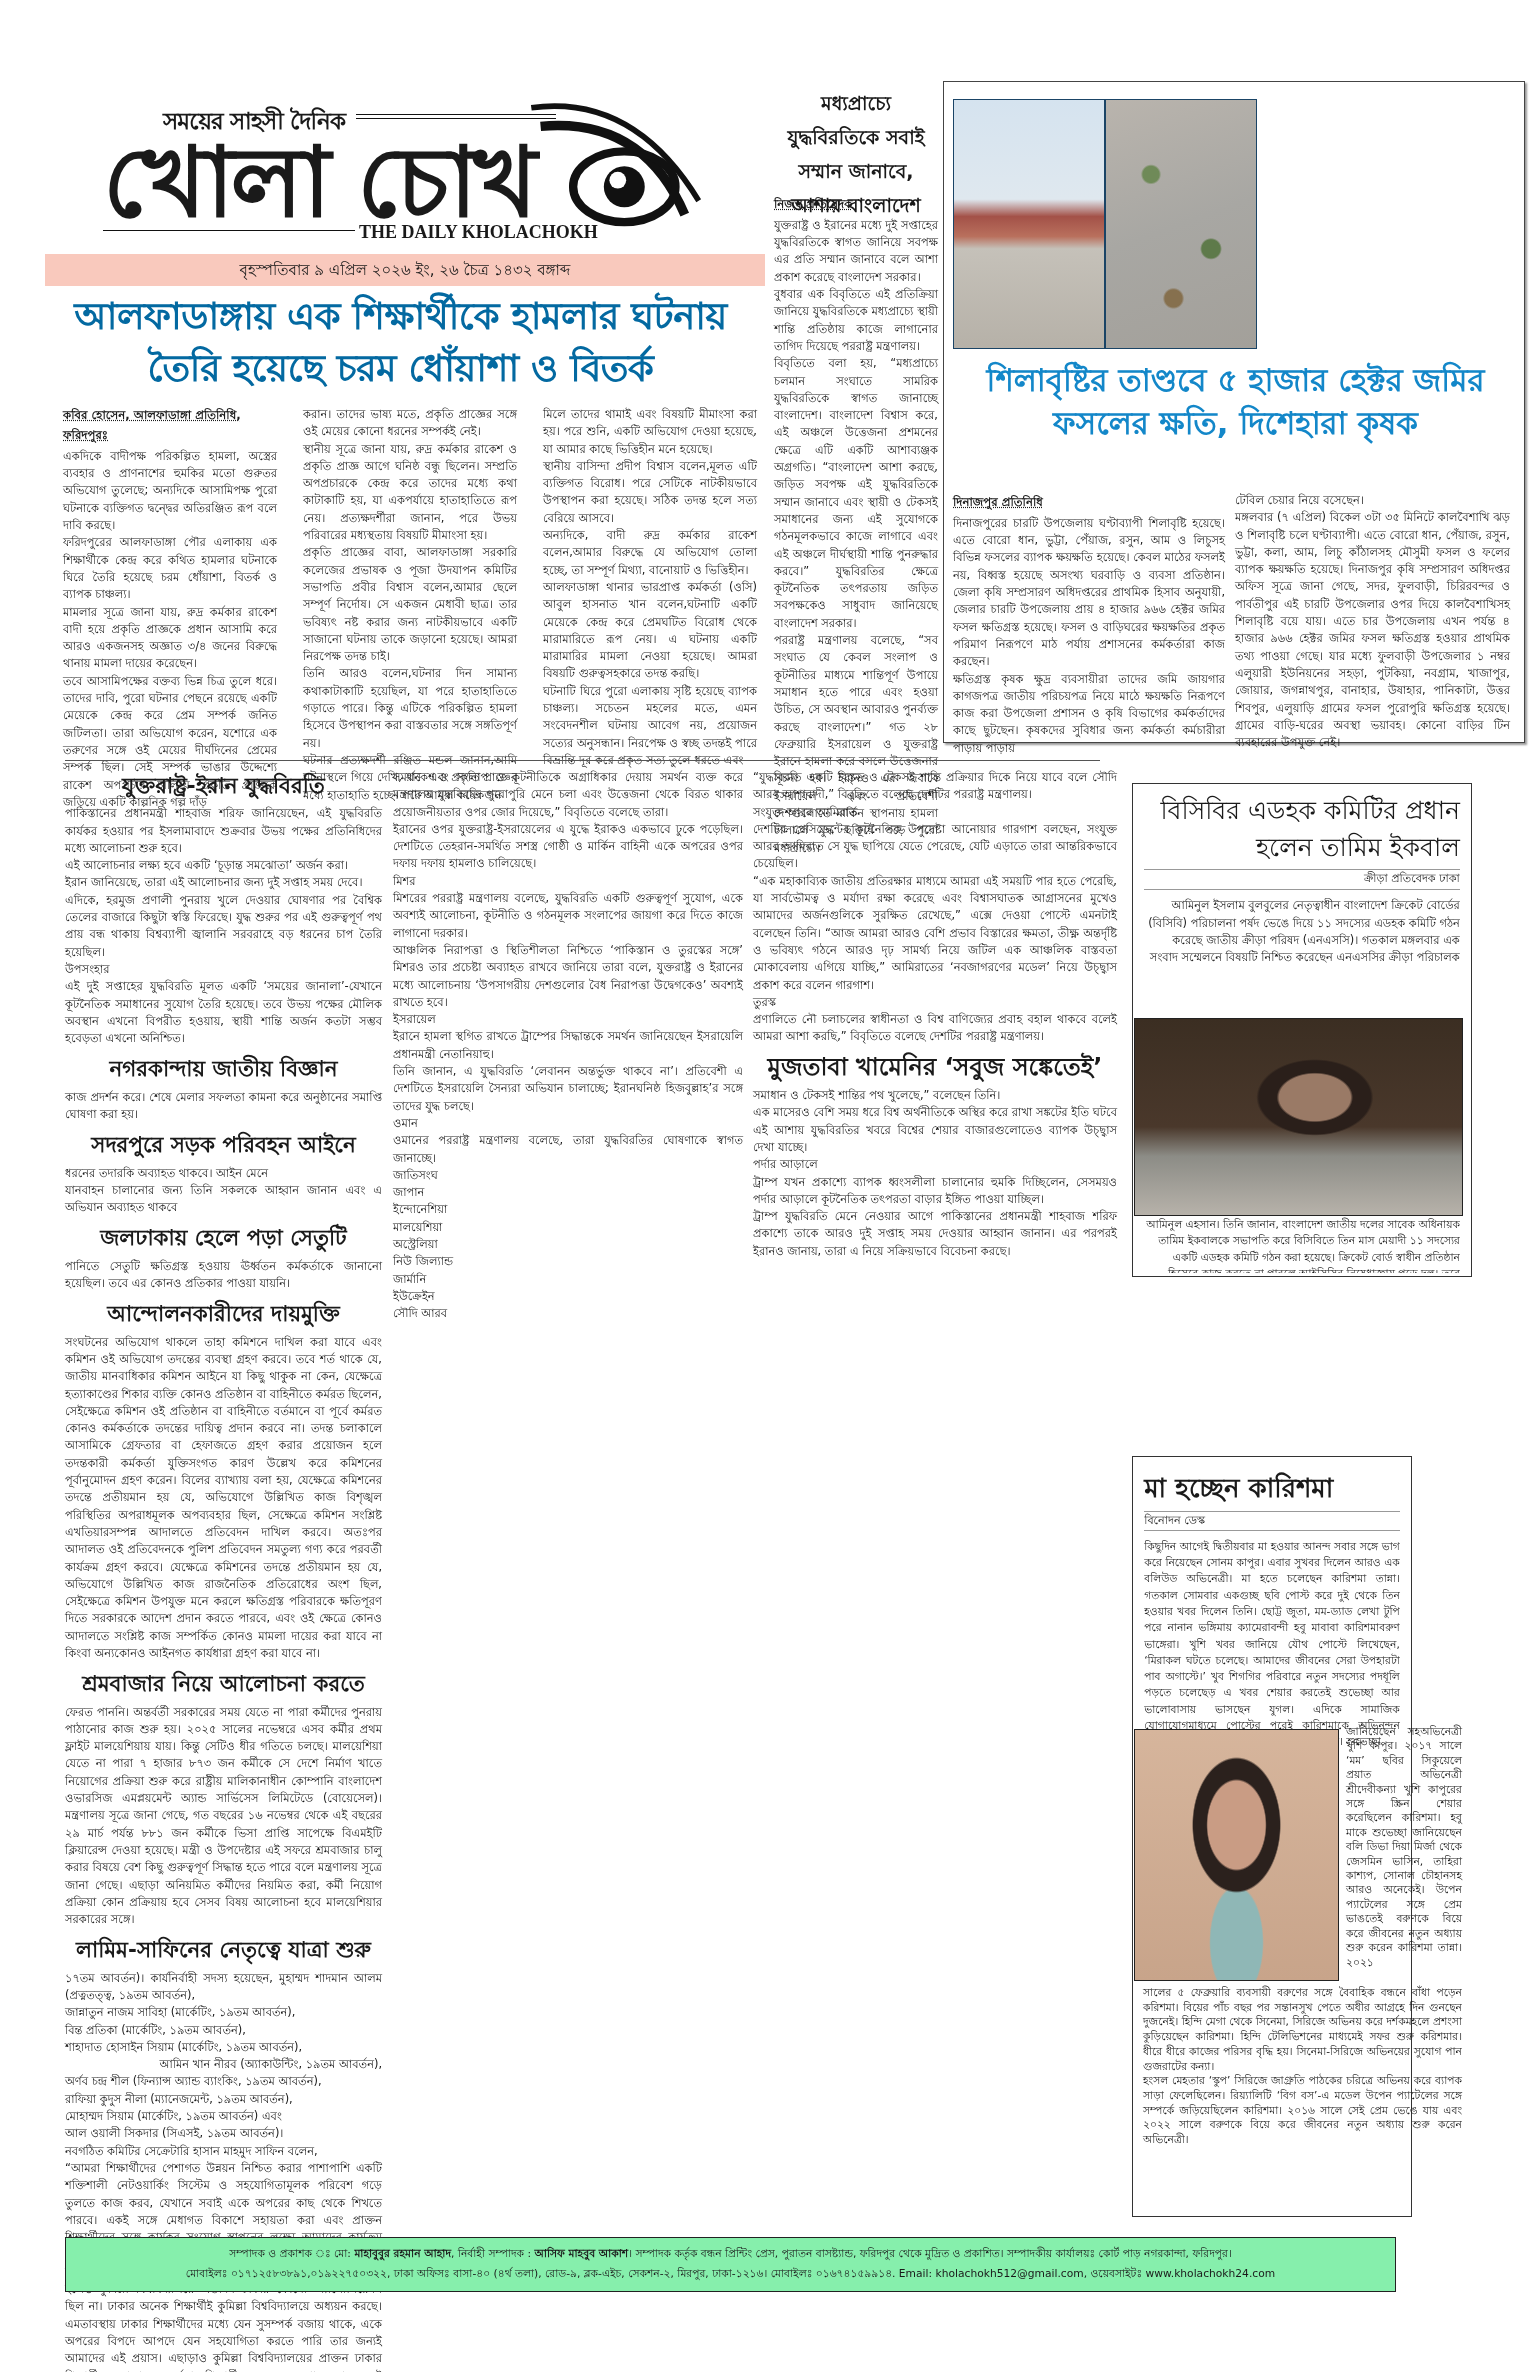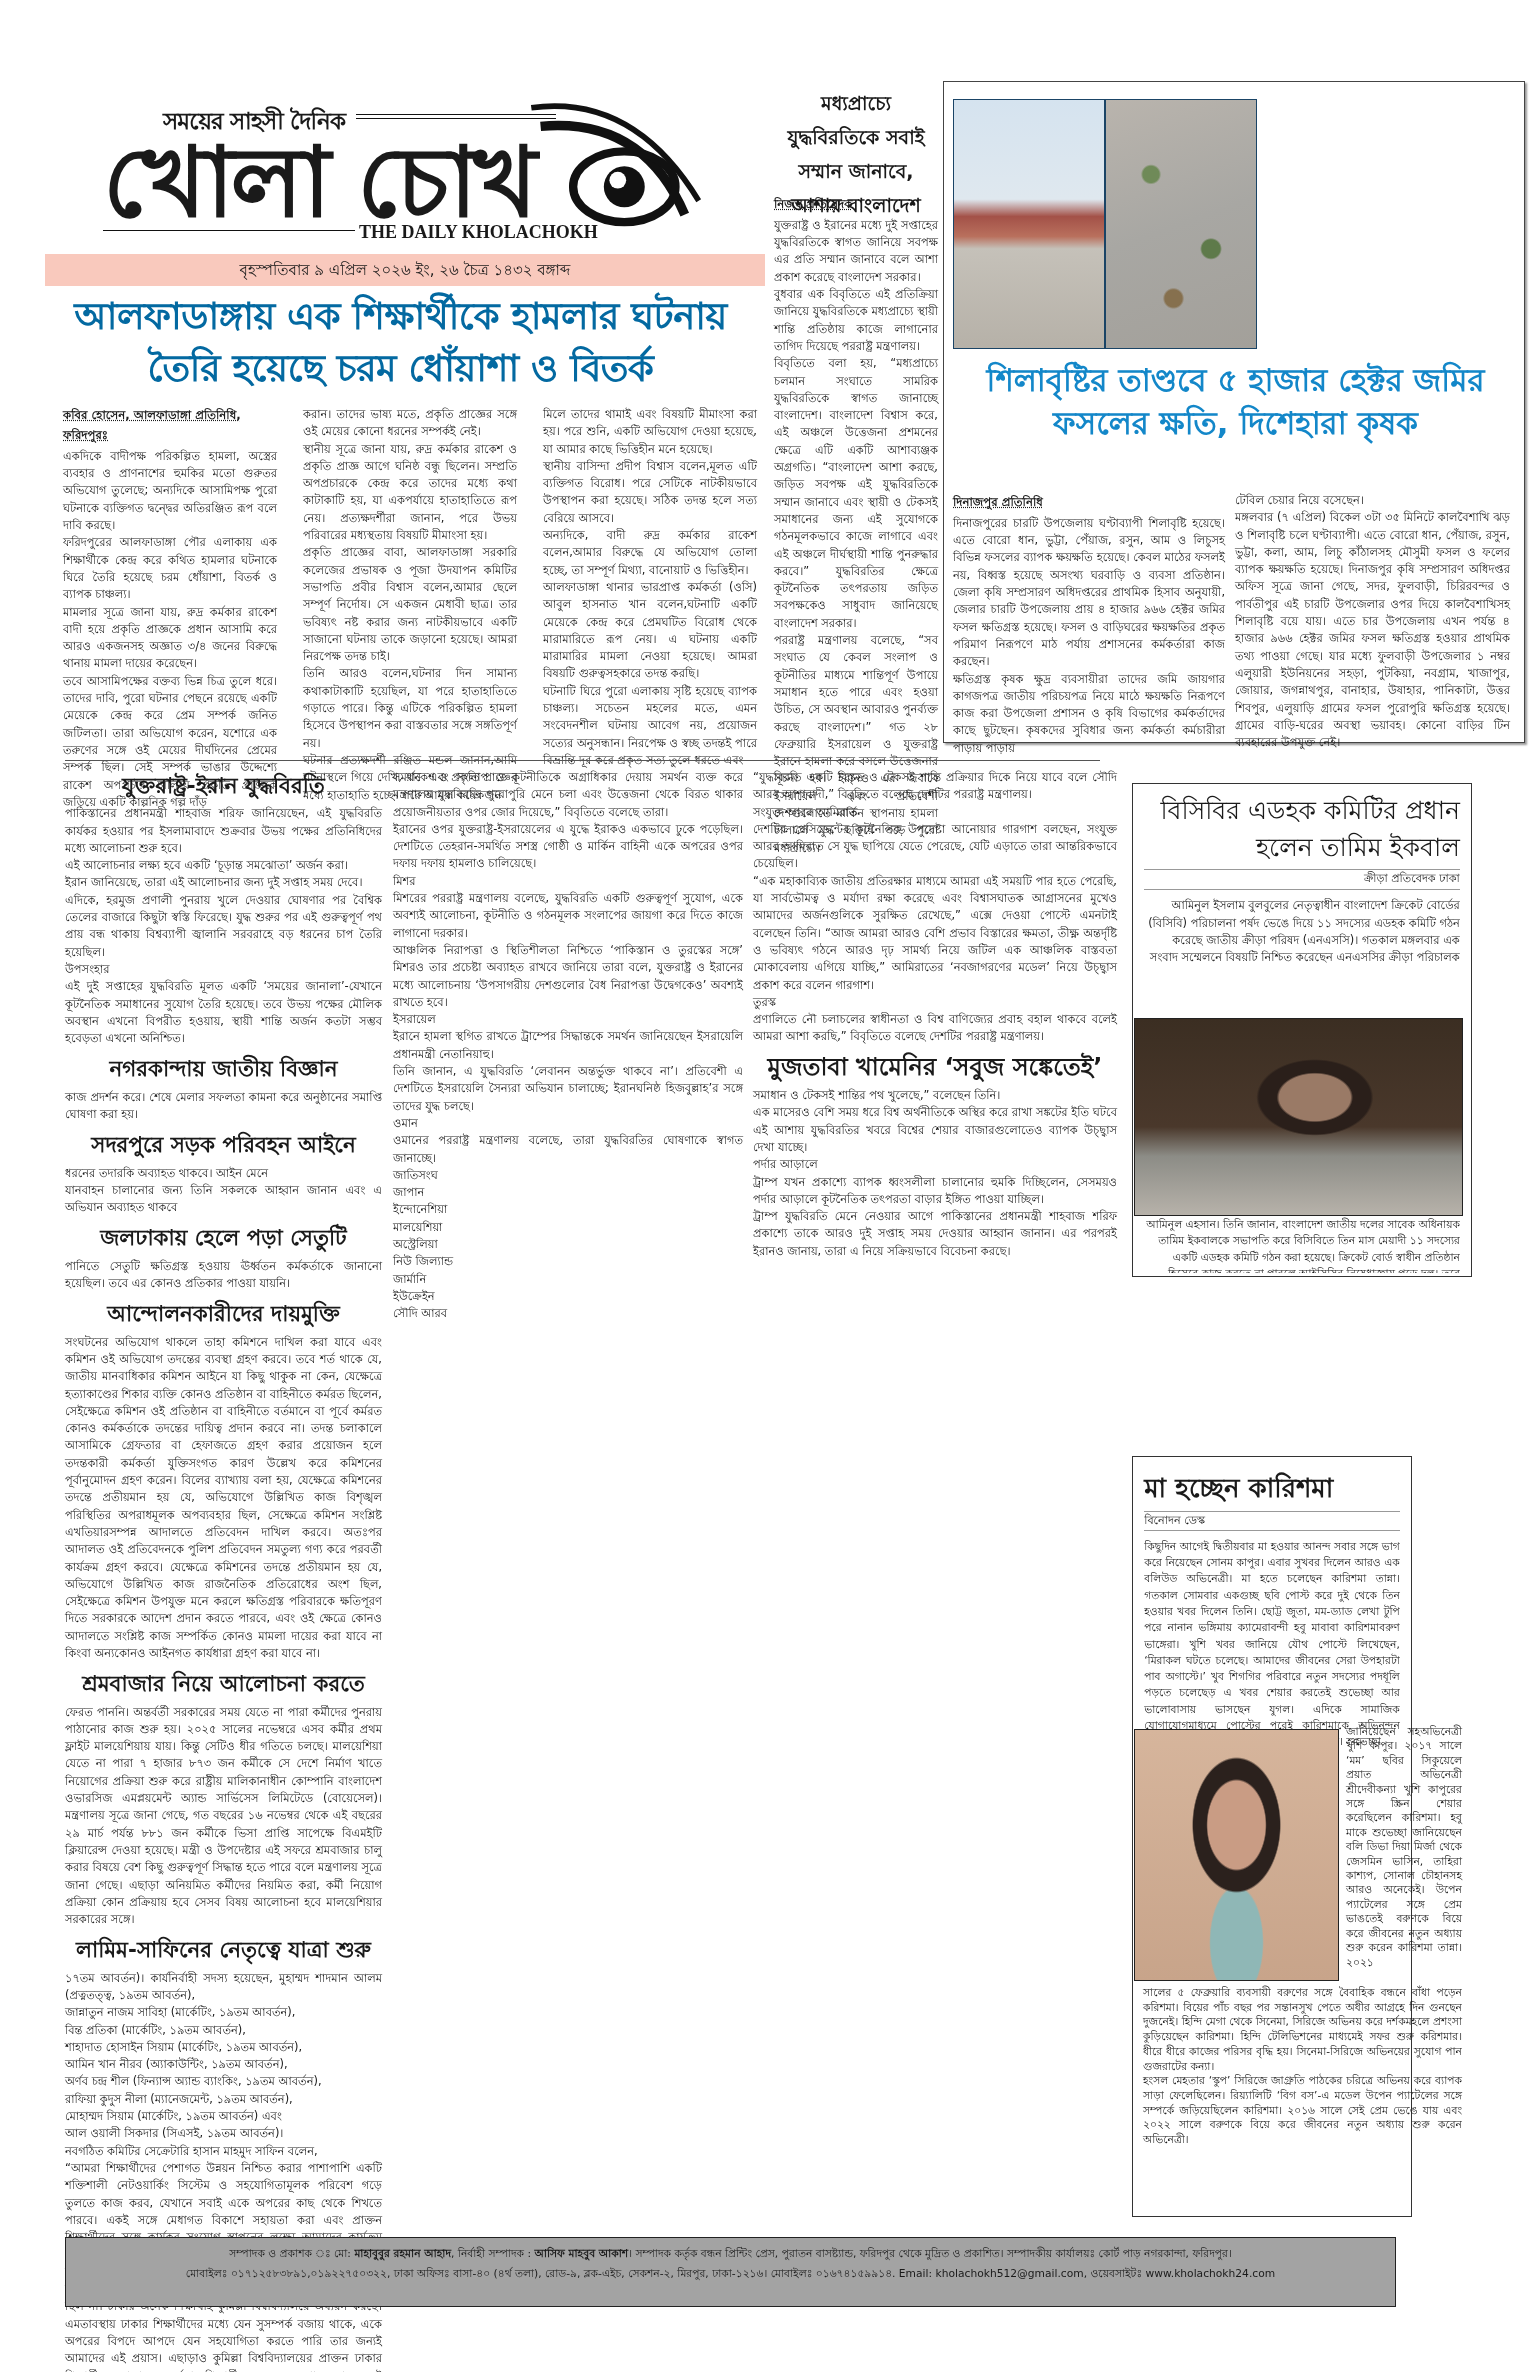--- a/index.html
+++ b/index.html
@@ -49,21 +49,21 @@
   .bcb-head { text-align: right; font-size: 25px; line-height: 37px; margin: 7.5px 11.2px 0 0; font-weight: normal; }
   .bcb-photo { left: 1134px; top: 1018px; width: 329px; height: 198px; border: 0.9px solid #222;
     background: radial-gradient(ellipse at 55% 40%, #9a7a66 0 14%, #2a1f1a 15% 22%, transparent 23%),
                 linear-gradient(180deg, #3b2e22 0%, #4a382b 55%, #8c8c86 70%, #b7b2aa 100%); }
   .kar-box { left: 1132px; top: 1456px; width: 280px; height: 761px; border: 1.4px solid #333; }
   .kar-photo { left: 1134px; top: 1729px; width: 205px; height: 252px; border: 0.9px solid #222;
     background: radial-gradient(ellipse at 50% 38%, #c99c84 0 20%, #2b211d 21% 30%, transparent 31%),
                 radial-gradient(ellipse at 50% 85%, #8fb7b6 0 18%, transparent 19%),
                 linear-gradient(180deg, #d6b59c, #c8a48a); }
 
-  .footer { left: 65px; top: 2237px; width: 1331px; height: 70px; background: #a3a3a3; border: 1.4px solid #222; text-align: center; font-size: 10.7px; line-height: 20.5px; padding-top: 5.6px; }
+  .footer { left: 65px; top: 2237px; width: 1331px; height: 55px; background: #86efac; border: 1.4px solid #222; text-align: center; font-size: 10.7px; line-height: 20.5px; padding-top: 5.6px; }
   .footer b { font-weight: bold; }
 </style>
 </head>
 <body>
 
 <div class="abs mast-tag">সময়ের সাহসী দৈনিক</div>
 <div class="abs mast-line"></div>
 <div class="abs mast-title">খোলা চোখ</div>
 <svg class="abs eye" viewBox="0 0 200 140">
   <path d="M10 10 Q120 -5 190 110" stroke="#111" stroke-width="6" fill="none"></path>
@@ -153,21 +153,21 @@
   <p>সংঘটনের অভিযোগ থাকলে তাহা কমিশনে দাখিল করা যাবে এবং কমিশন ওই অভিযোগ তদন্তের ব্যবস্থা গ্রহণ করবে। তবে শর্ত থাকে যে, জাতীয় মানবাধিকার কমিশন আইনে যা কিছু থাকুক না কেন, যেক্ষেত্রে হত্যাকাণ্ডের শিকার ব্যক্তি কোনও প্রতিষ্ঠান বা বাহিনীতে কর্মরত ছিলেন, সেইক্ষেত্রে কমিশন ওই প্রতিষ্ঠান বা বাহিনীতে বর্তমানে বা পূর্বে কর্মরত কোনও কর্মকর্তাকে তদন্তের দায়িত্ব প্রদান করবে না। তদন্ত চলাকালে আসামিকে গ্রেফতার বা হেফাজতে গ্রহণ করার প্রয়োজন হলে তদন্তকারী কর্মকর্তা যুক্তিসংগত কারণ উল্লেখ করে কমিশনের পূর্বানুমোদন গ্রহণ করেন। বিলের ব্যাখ্যায় বলা হয়, যেক্ষেত্রে কমিশনের তদন্তে প্রতীয়মান হয় যে, অভিযোগে উল্লিখিত কাজ বিশৃঙ্খল পরিস্থিতির অপরাধমূলক অপব্যবহার ছিল, সেক্ষেত্রে কমিশন সংশ্লিষ্ট এখতিয়ারসম্পন্ন আদালতে প্রতিবেদন দাখিল করবে। অতঃপর আদালত ওই প্রতিবেদনকে পুলিশ প্রতিবেদন সমতুল্য গণ্য করে পরবর্তী কার্যক্রম গ্রহণ করবে। যেক্ষেত্রে কমিশনের তদন্তে প্রতীয়মান হয় যে, অভিযোগে উল্লিখিত কাজ রাজনৈতিক প্রতিরোধের অংশ ছিল, সেইক্ষেত্রে কমিশন উপযুক্ত মনে করলে ক্ষতিগ্রস্ত পরিবারকে ক্ষতিপূরণ দিতে সরকারকে আদেশ প্রদান করতে পারবে, এবং ওই ক্ষেত্রে কোনও আদালতে সংশ্লিষ্ট কাজ সম্পর্কিত কোনও মামলা দায়ের করা যাবে না কিংবা অন্যকোনও আইনগত কার্যধারা গ্রহণ করা যাবে না।</p>
 
   <div class="sec-head">শ্রমবাজার নিয়ে আলোচনা করতে</div>
   <p>ফেরত পাননি। অন্তর্বর্তী সরকারের সময় যেতে না পারা কর্মীদের পুনরায় পাঠানোর কাজ শুরু হয়। ২০২৫ সালের নভেম্বরে এসব কর্মীর প্রথম ফ্লাইট মালয়েশিয়ায় যায়। কিন্তু সেটিও ধীর গতিতে চলছে। মালয়েশিয়া যেতে না পারা ৭ হাজার ৮৭৩ জন কর্মীকে সে দেশে নির্মাণ খাতে নিয়োগের প্রক্রিয়া শুরু করে রাষ্ট্রীয় মালিকানাধীন কোম্পানি বাংলাদেশ ওভারসিজ এমপ্লয়মেন্ট অ্যান্ড সার্ভিসেস লিমিটেডে (বোয়েসেল)। মন্ত্রণালয় সূত্রে জানা গেছে, গত বছরের ১৬ নভেম্বর থেকে এই বছরের ২৯ মার্চ পর্যন্ত ৮৮১ জন কর্মীকে ভিসা প্রাপ্তি সাপেক্ষে বিএমইটি ক্লিয়ারেন্স দেওয়া হয়েছে। মন্ত্রী ও উপদেষ্টার এই সফরে শ্রমবাজার চালু করার বিষয়ে বেশ কিছু গুরুত্বপূর্ণ সিদ্ধান্ত হতে পারে বলে মন্ত্রণালয় সূত্রে জানা গেছে। এছাড়া অনিয়মিত কর্মীদের নিয়মিত করা, কর্মী নিয়োগ প্রক্রিয়া কোন প্রক্রিয়ায় হবে সেসব বিষয় আলোচনা হবে মালয়েশিয়ার সরকারের সঙ্গে।</p>
 
   <div class="sec-head">লামিম-সাফিনের নেতৃত্বে যাত্রা শুরু</div>
   <p>১৭তম আবর্তন)। কার্যনির্বাহী সদস্য হয়েছেন, মুহাম্মদ শাদমান আলম (প্রত্নতত্ত্ব, ১৯তম আবর্তন),</p>
   <p style="text-align:left">জান্নাতুন নাজম সাবিহা (মার্কেটিং, ১৯তম আবর্তন),</p>
   <p style="text-align:left">বিন্ত প্রতিকা (মার্কেটিং, ১৯তম আবর্তন),</p>
   <p style="text-align:left">শাহাদাত হোসাইন সিয়াম (মার্কেটিং, ১৯তম আবর্তন),</p>
-  <p style="text-align:left">আমিন খান নীরব (অ্যাকাউন্টিং, ১৯তম আবর্তন),</p>
+  <p style="text-align:right">আমিন খান নীরব (অ্যাকাউন্টিং, ১৯তম আবর্তন),</p>
   <p style="text-align:left">অর্ণব চন্দ্র শীল (ফিন্যান্স অ্যান্ড ব্যাংকিং, ১৯তম আবর্তন),</p>
   <p style="text-align:left">রাফিয়া কুদুস নীলা (ম্যানেজমেন্ট, ১৯তম আবর্তন),</p>
   <p style="text-align:left">মোহাম্মদ সিয়াম (মার্কেটিং, ১৯তম আবর্তন) এবং</p>
   <p style="text-align:left">আল ওয়ালী সিকদার (সিএসই, ১৯তম আবর্তন)।</p>
   <p style="text-align:left">নবগঠিত কমিটির সেক্রেটারি হাসান মাহমুদ সাফিন বলেন,</p>
   <p>“আমরা শিক্ষার্থীদের পেশাগত উন্নয়ন নিশ্চিত করার পাশাপাশি একটি শক্তিশালী নেটওয়ার্কিং সিস্টেম ও সহযোগিতামূলক পরিবেশ গড়ে তুলতে কাজ করব, যেখানে সবাই একে অপরের কাছ থেকে শিখতে পারবে। একই সঙ্গে মেধাগত বিকাশে সহায়তা করা এবং প্রাক্তন শিক্ষার্থীদের সঙ্গে কার্যকর সংযোগ স্থাপনের লক্ষ্যে আমাদের কার্যক্রম পরিচালিত হবে।”</p>
   <p>সভাপতি জেনায়েদ লামিম শেখ বলেন, “বাংলাদেশের প্রাণকেন্দ্র ঢাকা হলেও কুমিল্লা বিশ্ববিদ্যালয়ে এতদিন ঢাকার কোনো অ্যাসোসিয়েশন ছিল না। ঢাকার অনেক শিক্ষার্থীই কুমিল্লা বিশ্ববিদ্যালয়ে অধ্যয়ন করছে। এমতাবস্থায় ঢাকার শিক্ষার্থীদের মধ্যে যেন সুসম্পর্ক বজায় থাকে, একে অপরের বিপদে আপদে যেন সহযোগিতা করতে পারি তার জন্যই আমাদের এই প্রয়াস। এছাড়াও কুমিল্লা বিশ্ববিদ্যালয়ের প্রাক্তন ঢাকার শিক্ষার্থীদের সাথে যেন বর্তমান শিক্ষার্থীদের মেলবন্ধন থাকে তার জন্যই আমাদের এই সংগঠনের যাত্রা। সর্বোপরি শিক্ষার্থীদের সার্বিক উৎকর্ষ সাধনের লক্ষ্যেই আমাদের এই কুমিল্লা বিশ্ববিদ্যালয় ঢাকা অ্যাসোসিয়েশন গঠন করা।”</p>
 
 </div>
 

